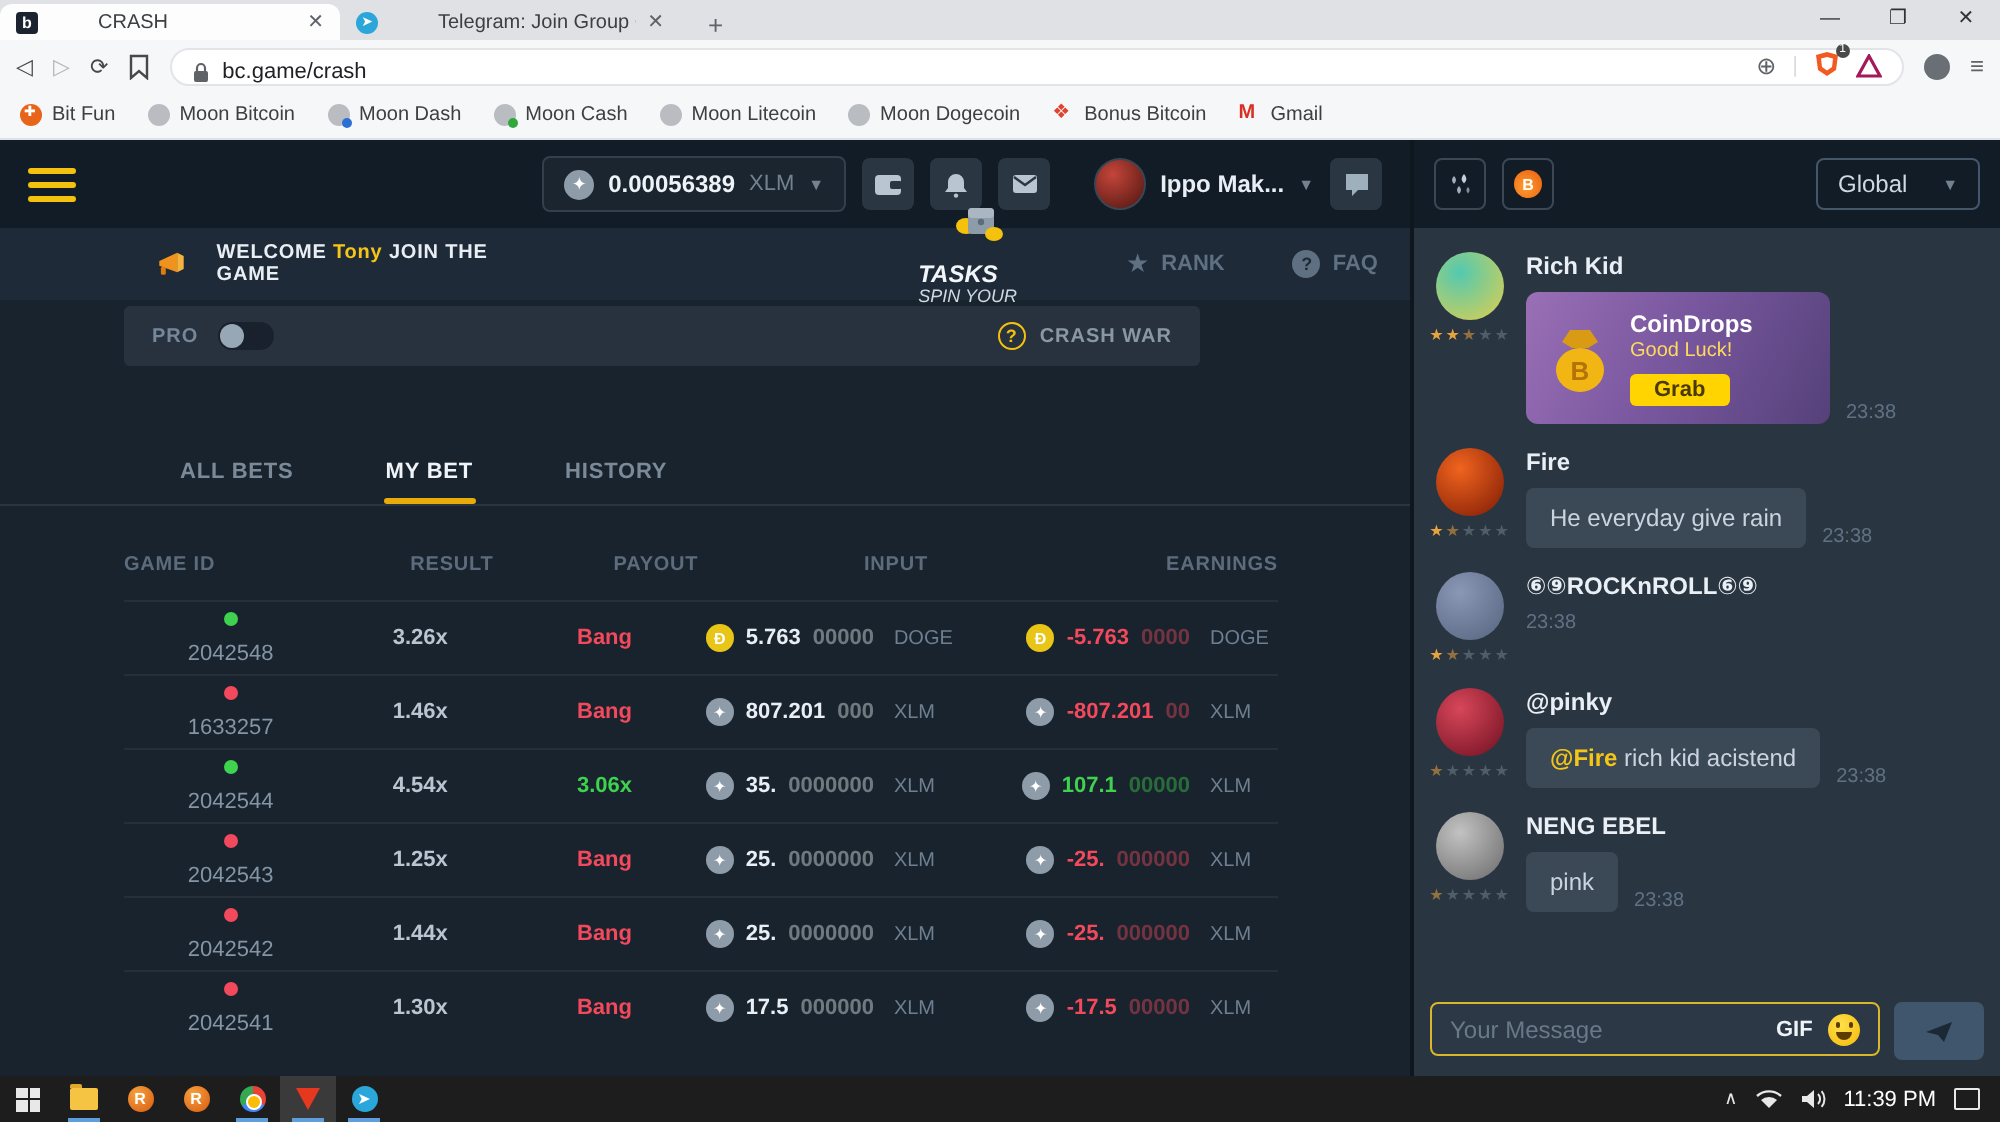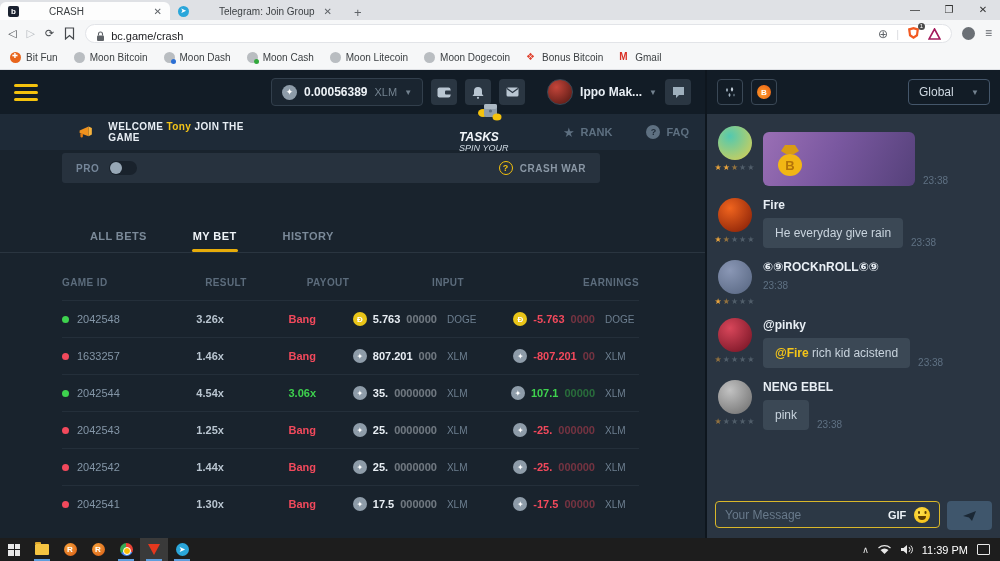--- a/index.html
+++ b/index.html
@@ -74,21 +74,21 @@
   .bettab.active { color:#f0f4f8; }
   .bettab.active::after { content:""; position:absolute; left:50%; transform:translateX(-50%); bottom:0; width:46px; height:3px; border-radius:2px; background:#e7ac0a; }
   .tabline { height:1px; background:#2a3540; }
   .table { padding:0 66px 0 62px; }
   .thead,.trow { display:flex; align-items:center; }
   .thead { margin-top:24px; padding-bottom:12px; }
   .th { color:#5c6c7c; font-size:10px; font-weight:bold; letter-spacing:.4px; }
   .c1{width:118px;} .c2{width:92px;text-align:center;} .c3{width:112px;text-align:center;}
   .c4{flex:1;text-align:right;} .c5{width:175px;text-align:right;}
   .trow { height:37px; border-top:1px solid #242f3a; font-size:11px; }
-  .idcell { display:flex; align-items:center; gap:8px; color:#8395a6; }
+  .idcell { display:flex; align-items:center; gap:8px; color:#8395a6;flex-direction:column; }
   .dot { width:7px; height:7px; border-radius:50%; }
   .dot.win{background:#3ed24e;} .dot.loss{background:#f2495c;}
   .rescell { color:#b9c5d0; font-weight:bold; }
   .paycell { font-weight:bold; }
   .paycell.bang{color:#f2495c;} .paycell.win{color:#3ed24e;}
   .amt { display:inline-flex; align-items:center; justify-content:flex-end; gap:6px; }
   .amt b { color:#e8eef4; font-weight:bold; }
   .amt .zeros { opacity:.42; font-weight:bold; }
   .amt .cur { color:#6d7f90; font-size:10px; width:34px; text-align:left; margin-left:4px; }
   .amt.win b{color:#3ed24e;} .amt.win .zeros{color:#3ed24e;}
@@ -482,27 +482,31 @@
           <span class="caret">▼</span>
         </div>
       </div>
       <div class="chatbody" id="chatbody">
           <div class="msg">
     <div class="mleft">
       <span class="cavatar" style="background:radial-gradient(circle at 35% 30%, #52c9b0, #e0cf4e)"></span>
       <span class="stars"><span class="f">★</span><span class="f">★</span><span class="h">★</span><span class="e">★</span><span class="e">★</span></span>
     </div>
     <div class="mbody">
+      <div class="mname">Rich Kid</div>
       <div class="brow">
                 <div class="cdcard">
          <svg width="34" height="36" viewBox="0 0 34 36">
                     <path d="M12 4 L22 4 L26 10 L21 13 L13 13 L8 10 Z" fill="#d99b14"></path>
                     <ellipse cx="17" cy="24" rx="12" ry="11" fill="#f2b614"></ellipse>
                     <text x="17" y="29" text-anchor="middle" font-size="13" font-weight="bold" fill="#b37309">B</text>
                   </svg>
+         <div class="cdinfo"><div class="cdt">CoinDrops</div>
+           <div class="cds">Good Luck!</div>
+           <span class="grab">Grab</span></div>
        </div>
                 <span class="mtime">23:38</span>
               </div>
     </div>
   </div>
           <div class="msg">
     <div class="mleft">
       <span class="cavatar" style="background:radial-gradient(circle at 35% 30%, #f0641e, #7e1a05)"></span>
       <span class="stars"><span class="f">★</span><span class="h">★</span><span class="e">★</span><span class="e">★</span><span class="e">★</span></span>
     </div>

